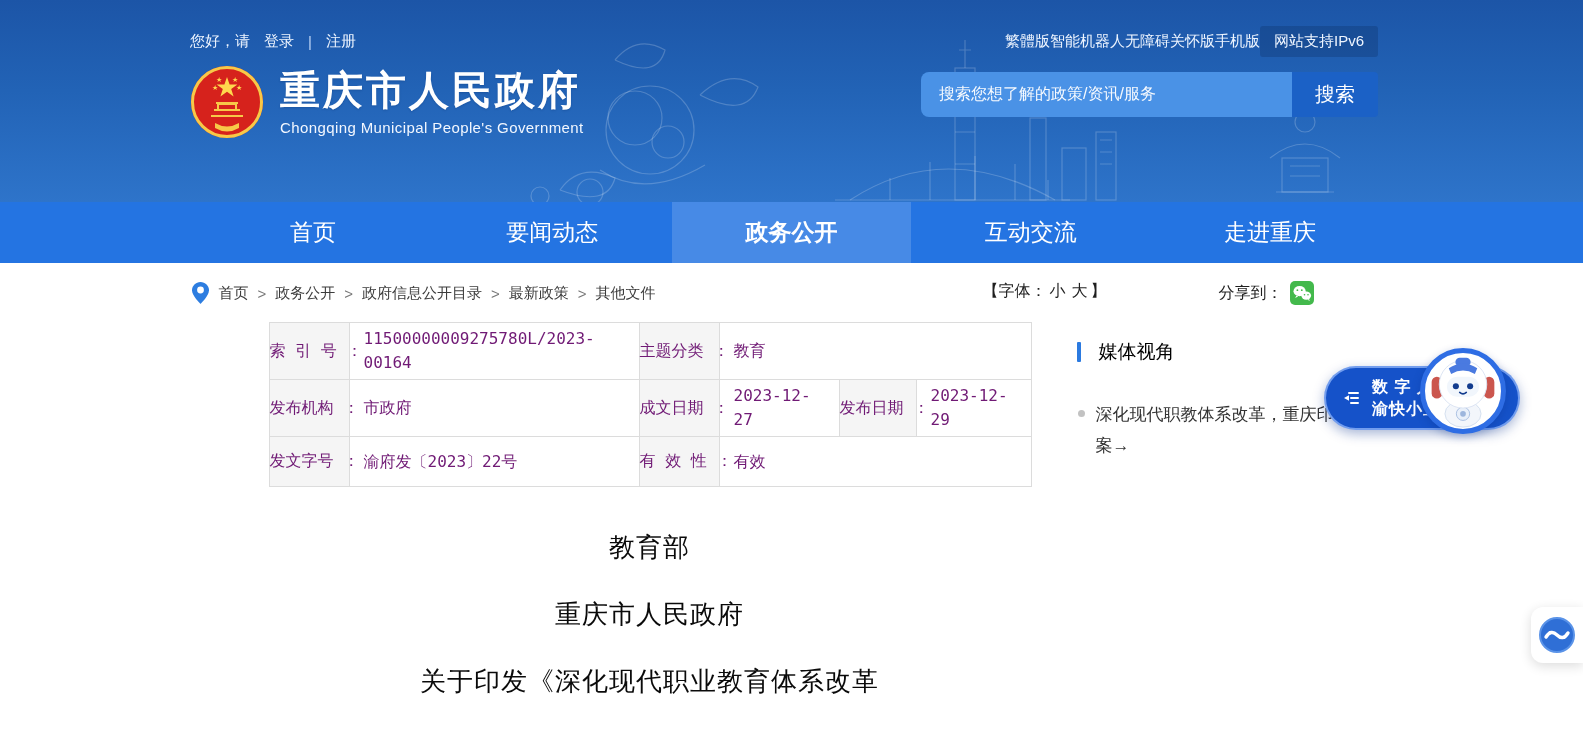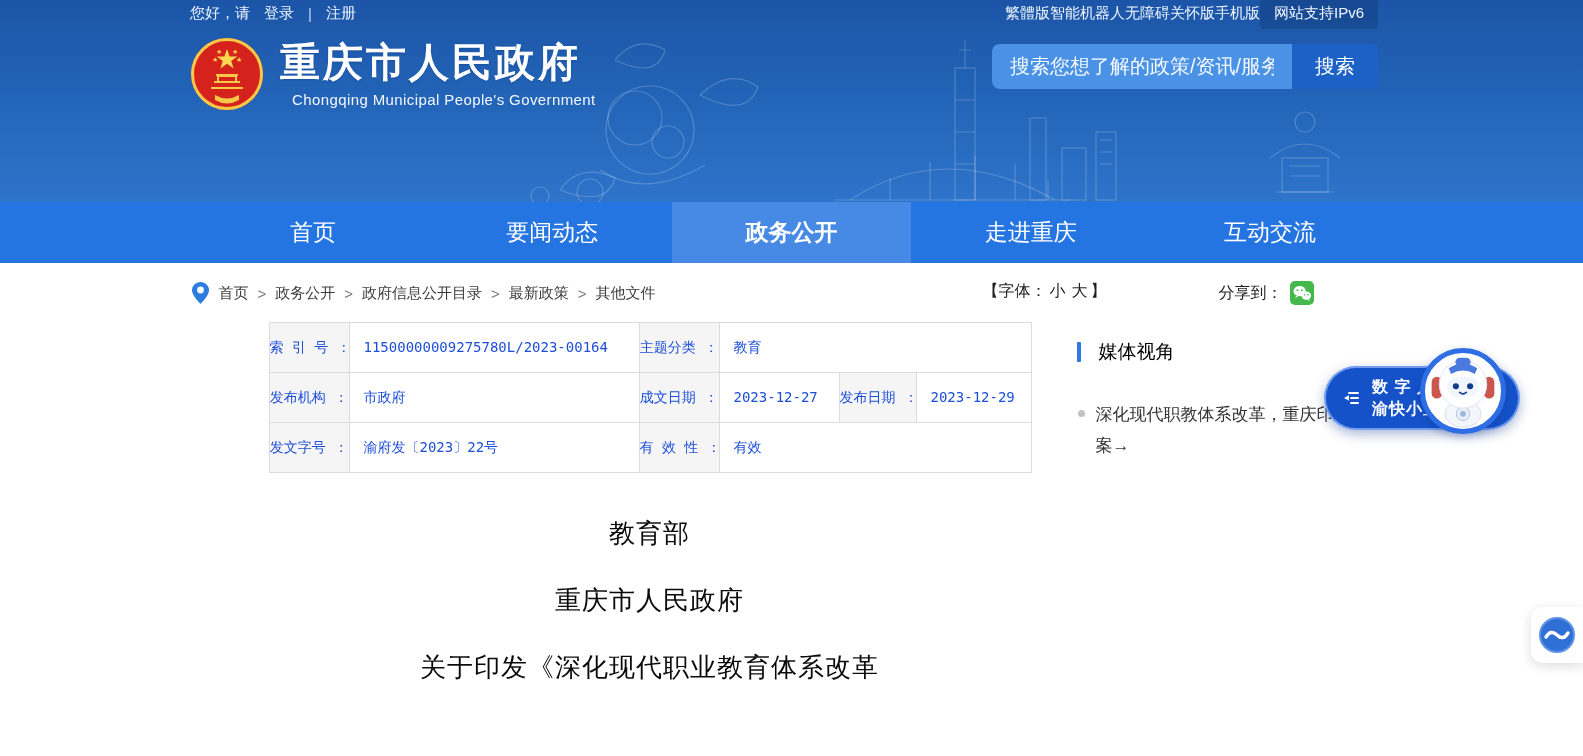--- a/index.html
+++ b/index.html
@@ -6,35 +6,35 @@
   html,body { width:1583px; height:756px; overflow:hidden; background:#fff;
     font-family:"Liberation Sans","DejaVu Sans",sans-serif; }
   .page { position:relative; width:1583px; height:756px; }
 
   
   .hero { position:relative; height:202px;
     background:linear-gradient(180deg,#1c55a7 0%,#2263b6 45%,#2e74ca 100%); overflow:hidden; }
   .hero-deco { position:absolute; left:0; top:0; width:100%; height:100%; pointer-events:none; }
 
   .topbar { position:relative; display:flex; justify-content:space-between; 
-    padding:4px 205px 0 190px; color:#eef5ff; font-size:15px; }
+    padding:32px 205px 0 190px; color:#eef5ff; font-size:15px; }
   .topbar-left { display:flex; align-items:center; gap:14px; }
   .topbar-right { display:flex; align-items:center; }
   .toplink { color:#eef5ff; cursor:pointer; white-space:nowrap; }
   .topdivider { color:#bcd4f5; }
   .ipv6-badge { background:rgba(12,42,94,.28); padding:6px 14px; border-radius:3px; margin:-6px 0; }
 
   .brandrow { position:relative; display:flex; align-items:center; padding:0 205px 0 190px; margin-top:14px; }
   .emblem { width:74px; height:74px; flex:0 0 74px; }
   .brandtext { margin-left:16px; color:#fff; }
   .site-title { font-size:40px; font-weight:bold; letter-spacing:3px; line-height:1.1; text-shadow:0 1px 2px rgba(0,40,100,.25); }
-  .site-sub { font-size:15px; margin-top:7px; letter-spacing:.4px; color:#f2f7ff;margin-left:12px; }
+  .site-sub { font-size:15px; margin-top:7px; letter-spacing:.4px; color:#f2f7ff; }
   .searchbox { margin-left:auto; margin-top:-16px; display:flex; }
-  .search-input { width:300px; height:45px; background:#4a92e6; border:none; outline:none;
-    border-radius:8px 0 0 8px; padding:0 18px; font-size:20px; color:#fff; }
+  .search-input { width:371px; height:45px; background:#4a92e6; border:none; outline:none;
+    border-radius:8px 0 0 8px; padding:0 18px; font-size:16px; color:#fff; }
   .search-input::placeholder { color:rgba(255,255,255,.95); }
   .search-btn { width:86px; height:45px; background:#1b61c6; color:#fff; border:none;
     font-size:20px; cursor:pointer; border-radius:0 4px 4px 0; }
 
   
   .mainnav { height:61px; background:#2474e2; }
   .nav-inner { width:1196px; margin:0 auto; display:flex; height:61px; }
   .nav-item { flex:1; text-align:center; line-height:61px; font-size:23px; color:#fff; cursor:pointer; }
   .nav-item.active { font-weight:bold; background:rgba(255,255,255,.16); }
 
@@ -49,21 +49,21 @@
   .crumb-sep { color:#777; margin:0 9px; }
   .crumb-right { margin-left:auto; display:flex; align-items:flex-start; gap:112px; }
   .font-ctl { font-size:16px; color:#1f1f1f; display:flex; align-items:center; }
   .font-btn { cursor:pointer; margin:0 3px; }
   .share-grp { display:flex; align-items:center; gap:7px; font-size:16px; color:#1f1f1f; }
   .wechat { width:24px; height:24px; cursor:pointer; }
 
   .cols { display:flex; padding-left:77px; margin-top:12px; align-items:flex-start; }
   .leftcol { width:762px; }
   .meta-table { width:762px; border-collapse:collapse; table-layout:fixed;
-    font-size:14px; color:#1d4ed8; font-family:"DejaVu Sans Mono","Liberation Sans",monospace; }
+    font-size:16px; color:#701a75; font-family:"DejaVu Sans Mono","Liberation Sans",monospace; }
   .meta-table td { border:1px solid #dcdcdc; height:50px; vertical-align:middle; }
   .meta-table td.lbl { background:#f5f5f5; text-align:center; white-space:nowrap; }
   .meta-table td.val { background:#fff; padding:4px 14px; line-height:1.5; }
 
   .doc-title { text-align:center; padding-top:44px; color:#0a0a0a; }
   .doc-title .tline { font-size:26px; font-weight:500; line-height:1.3; margin-bottom:33px;
     letter-spacing:1px; }
 
   .rightcol { width:300px; margin-left:46px; padding-top:17px; }
   .media-head { display:flex; align-items:center; gap:18px; }
@@ -168,22 +168,22 @@
         <button class="search-btn">搜索</button>
       </div>
     </div>
   </header>
 
   <nav class="mainnav">
     <div class="nav-inner">
       <div class="nav-item">首页</div>
       <div class="nav-item">要闻动态</div>
       <div class="nav-item active">政务公开</div>
+      <div class="nav-item">互动交流</div>
       <div class="nav-item">走进重庆</div>
-      <div class="nav-item">互动交流</div>
     </div>
   </nav>
 
   <main class="content">
     <div class="container">
 
       <div class="crumb-row">
         <svg class="pin" viewBox="0 0 17 22">
           <path d="M8.5 0 C3.8 0 0 3.7 0 8.3 C0 14 8.5 22 8.5 22 S17 14 17 8.3 C17 3.7 13.2 0 8.5 0 Z" fill="#2d7de0"></path>
           <circle cx="8.5" cy="8" r="3.4" fill="#fff"></circle>

